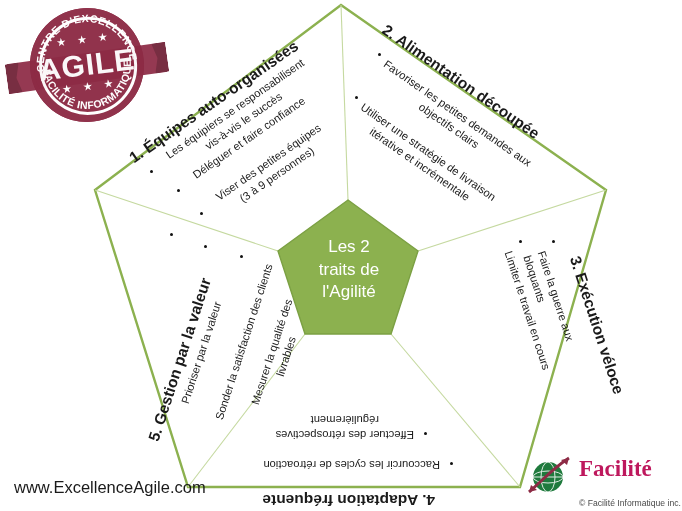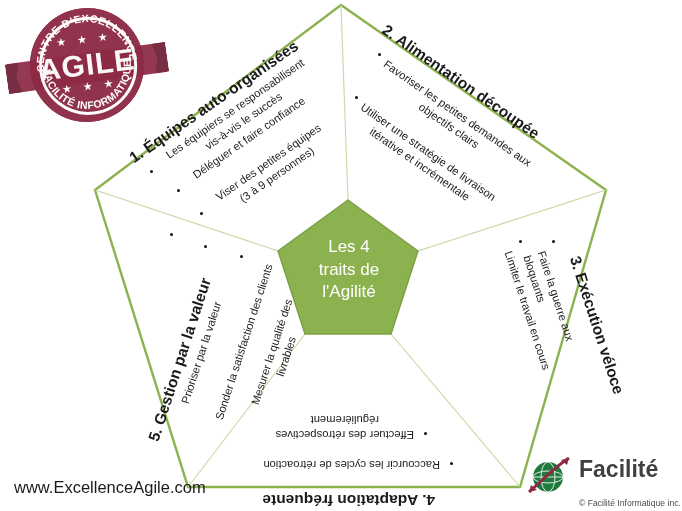--- a/index.html
+++ b/index.html
@@ -149,22 +149,22 @@
   .logo-globe {
     position: absolute;
     left: 0; top: 2px;
     width: 46px; height: 40px;
   }
   .logo-name {
     position: absolute;
     left: 52px; top: 2px;
     font-size: 23px;
     font-weight: bold;
-    color: #404040;
-    font-family: Liberation Sans, sans-serif;
+    color: #be185d;
+    font-family: Liberation Serif, serif;
   }
   .logo-copy {
     position: absolute;
     left: 52px; top: 31px;
     font-size: 8.6px;
     color: #4a4a4a;
     font-family: "Liberation Sans", sans-serif;
     white-space: nowrap;
     margin-top: 13px;
   }
@@ -182,21 +182,21 @@
       <line x1="348" y1="200" x2="341" y2="5"></line>
       <line x1="418" y1="251" x2="606" y2="190"></line>
       <line x1="391" y1="334" x2="520" y2="487"></line>
       <line x1="305" y1="334" x2="188" y2="487"></line>
       <line x1="278" y1="251" x2="95" y2="190"></line>
     </g>
 
     <polygon points="348,200 418,251 391,334 305,334 278,251" fill="#8cb14f" stroke="#7ba043" stroke-width="1.4"></polygon>
   </svg>
 
-  <div id="center-label">Les 4
+  <div id="center-label">Les 2
 traits de
 l'Agilité</div>
 
   <div id="badge">
     <div class="badge-ribbon"></div>
     <div class="badge-circle">
       <div class="badge-inner-ring"></div>
       <svg class="badge-svg" viewBox="0 0 114 114">
         <defs>
           <path id="arcTop" d="M 14,57 A 43,43 0 0 1 100,57"></path>

